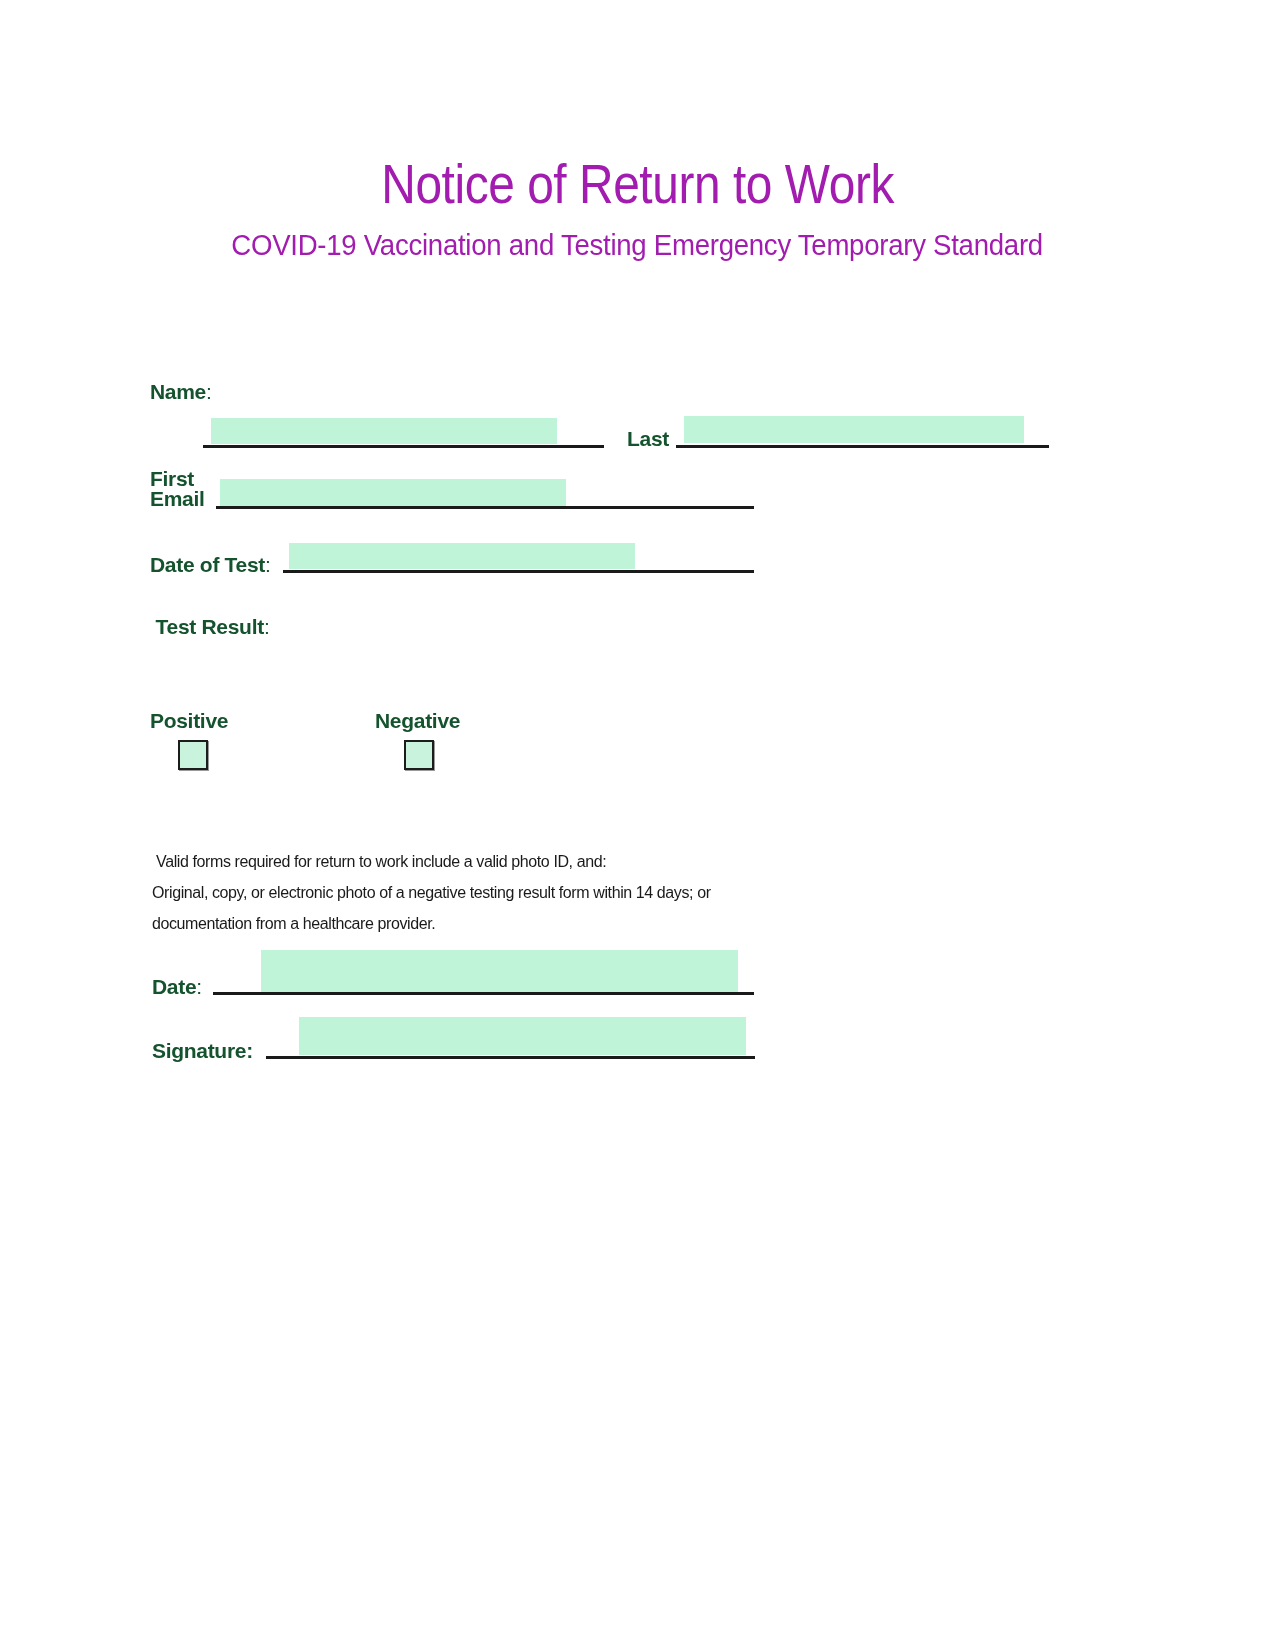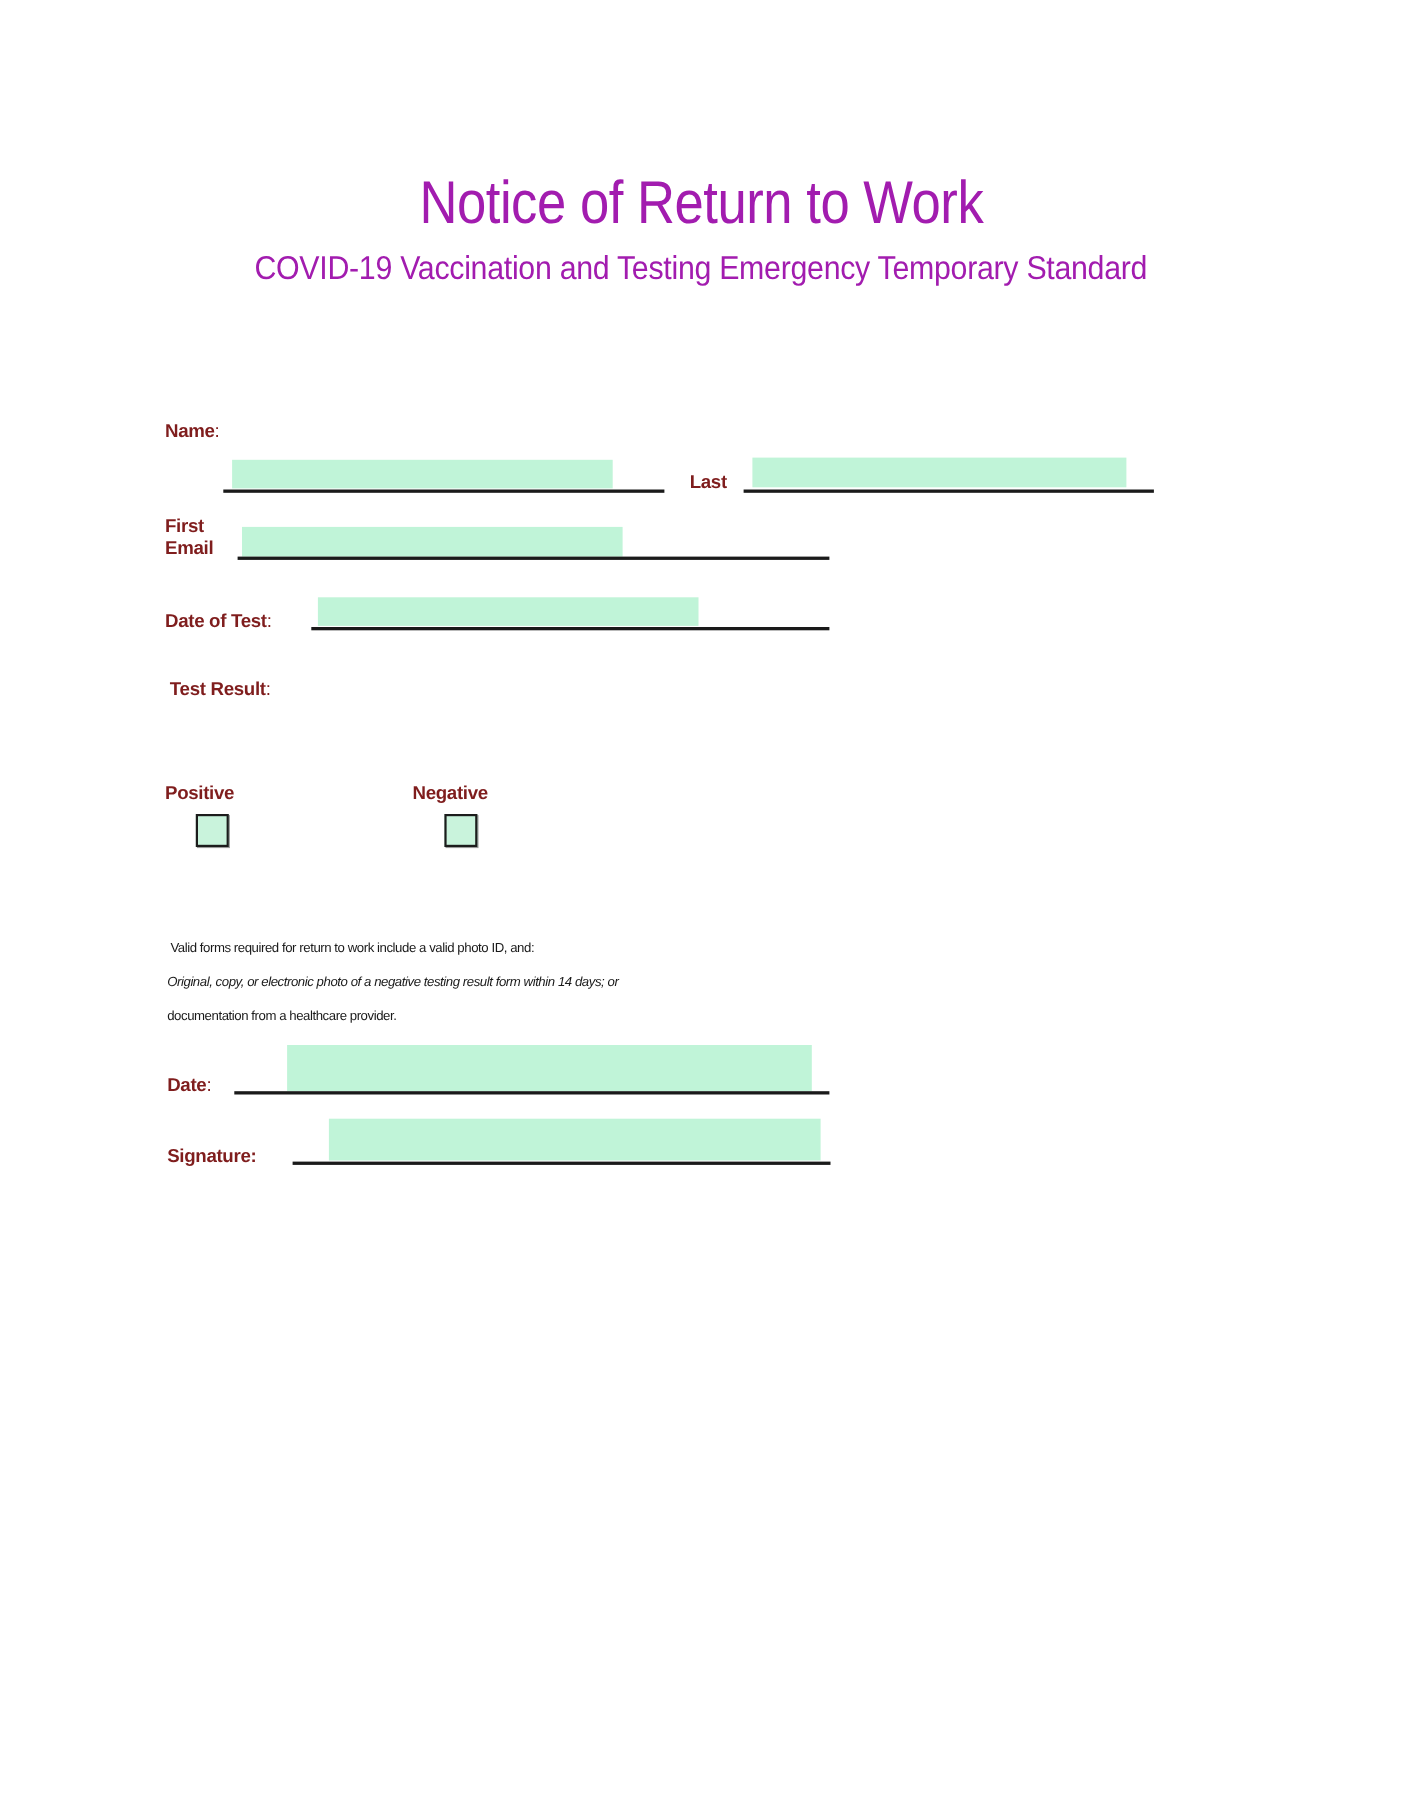--- a/index.html
+++ b/index.html
@@ -38,26 +38,26 @@
     color:#a21caf;
     letter-spacing:-0.3px;
   }
   .doc-subtitle .squeeze{
     display:inline-block;
     transform:scaleX(0.92);
     transform-origin:50% 50%;
   }
   .label{
     position:absolute;
-    font-size:17px;
+    font-size:21px;
     font-weight:bold;
     line-height:22px;
     letter-spacing:-0.3px;
     white-space:pre;
-    color:#7f1d1d;
+    color:#14532d;
   }
   .label .colon{
     font-weight:400;
   }
   .hl{
     position:absolute;
     background:#c0f4d8;
   }
   .rule{
     position:absolute;
@@ -68,21 +68,21 @@
     position:absolute;
     width:26px;
     height:26px;
     border:2px solid #1c1c1c;
     background:#c9f3dc;
     box-shadow:1px 1px 0 #9a9a9a;
   }
   .notice-line{
     position:absolute;
     left:152px;
-    font-size:12px;
+    font-size:16px;
     line-height:31px;
     letter-spacing:-0.4px;
     white-space:pre;
     color:#1a1a1a;
   }
 </style>
 </head>
 <body>
 
 <div id="page">
@@ -110,21 +110,21 @@
 
   <div class="label" style="left:150px;top:616px;"><span> Test Result</span><span class="colon">:</span></div>
 
   <div class="label" style="left:150px;top:710px;">Positive</div>
   <div class="checkbox" style="left:178px;top:740px;" role="checkbox" aria-checked="false"></div>
 
   <div class="label" style="left:375px;top:710px;">Negative</div>
   <div class="checkbox" style="left:404px;top:740px;" role="checkbox" aria-checked="false"></div>
 
   <div class="notice-line" style="top:846px;"> Valid forms required for return to work include a valid photo ID, and:</div>
-  <div class="notice-line" style="top:877px;font-style:italic;">Original, copy, or electronic photo of a negative testing result form within 14 days; or</div>
+  <div class="notice-line" style="top:877px;">Original, copy, or electronic photo of a negative testing result form within 14 days; or</div>
   <div class="notice-line" style="top:908px;">documentation from a healthcare provider.</div>
 
   <div class="label" style="left:152px;top:976px;"><span>Date</span><span class="colon">:</span></div>
   <div class="hl" style="left:261px;top:950px;width:477px;height:42px;" role="textbox"></div>
   <div class="rule" style="left:213px;top:992px;width:541px;"></div>
 
   <div class="label" style="left:152px;top:1040px;">Signature:</div>
   <div class="hl" style="left:299px;top:1017px;width:447px;height:38px;" role="textbox"></div>
   <div class="rule" style="left:266px;top:1056px;width:489px;"></div>
 

